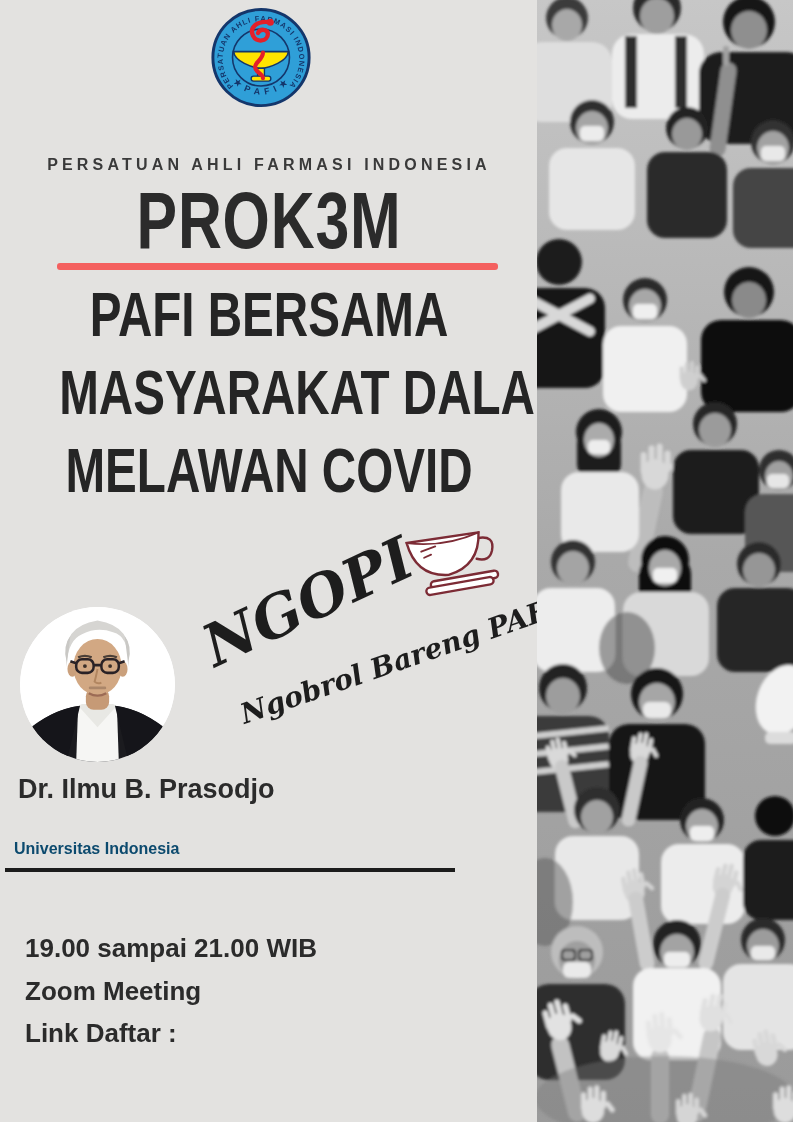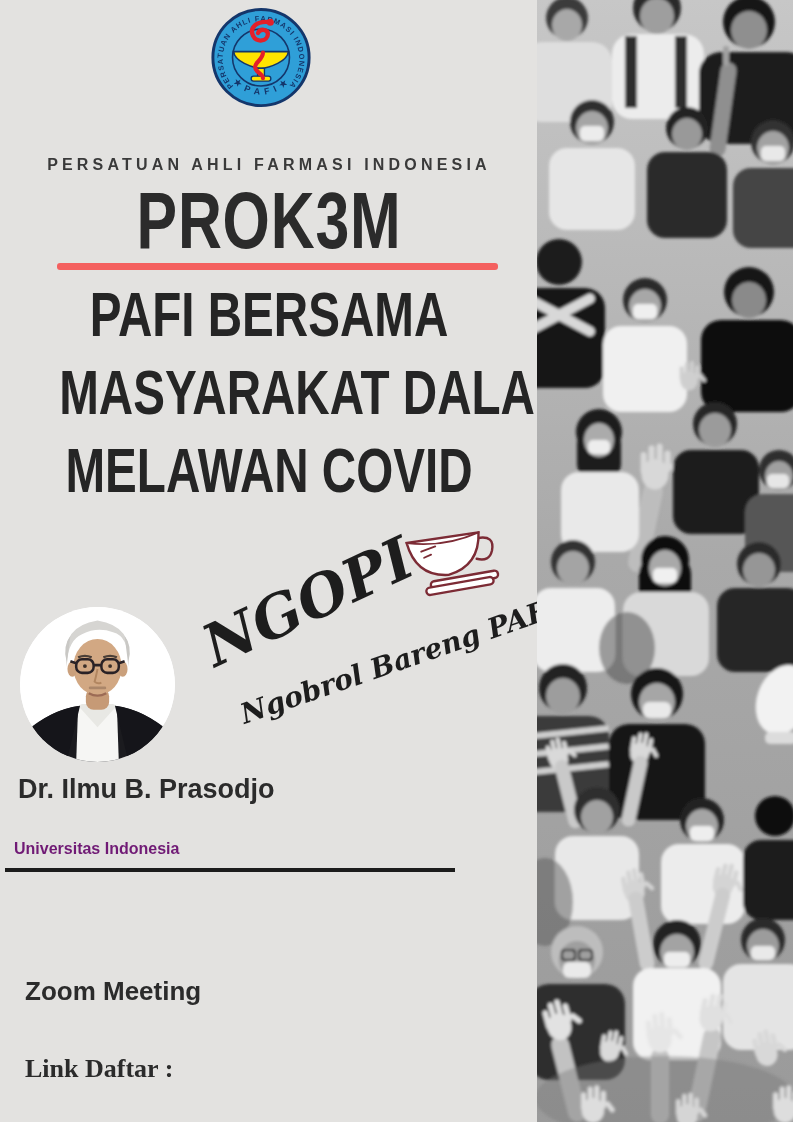--- a/index.html
+++ b/index.html
@@ -64,32 +64,32 @@
   .speaker-name {
     position:absolute; left:18px; top:774px; font-size:27px; font-weight:800;
     color:#2b2b2b; white-space:nowrap;
   }
   .speaker-affil1 {
     position:absolute; left:14px; top:815px; font-size:16px; font-weight:700;
     color:#2b2b2b; white-space:nowrap;
   }
   .speaker-affil2 {
     position:absolute; left:14px; top:840px; font-size:16px; font-weight:700;
-    color:#701a75; white-space:nowrap;
+    color:#0c4a6e; white-space:nowrap;
   }
   .section-divider {
     position:absolute; left:5px; top:868px; width:450px; height:4px;
     background:#1c1c1c;
   }
 
   
   .event-line { position:absolute; left:25px; font-size:26px; font-weight:800;
     color:#2b2b2b; white-space:nowrap; }
   .ev-date { top:891px; } .ev-time { top:933px; } .ev-platform { top:976px; }
-  .ev-linklabel { top:1054px;font-family:Liberation Serif, serif; } .ev-url { top:1060px; }
+  .ev-linklabel { top:1018px; } .ev-url { top:1060px; }
 
   
   .crowd-wrap { position:absolute; left:537px; top:0; width:256px; height:1122px; }
   .crowd-wrap svg { display:block; }
 </style>
 </head>
 <body>
 
 <div class="poster">
 
@@ -191,20 +191,21 @@
         <rect x="71" y="82" width="18" height="3" rx="1.5" fill="#8a6a54" opacity="0.55"></rect>
         <path d="M71,89 Q80,94 89,89" stroke="#9c6b55" stroke-width="2.4" fill="none"></path>
       </svg>
     </div>
 
     <div class="speaker-name">Dr. Ilmu B. Prasodjo</div>
     <div class="speaker-affil2">Universitas Indonesia</div>
 
     <div class="section-divider"></div>
 
+    <div class="event-line ev-time">19.00 sampai 21.00 WIB</div>
     <div class="event-line ev-platform">Zoom Meeting</div>
     <div class="event-line ev-linklabel">Link Daftar :</div>
   </div>
 
   <div class="crowd-wrap">
     <svg viewBox="0 0 256 1122" width="256" height="1122" preserveAspectRatio="none">
       <defs>
         <linearGradient id="bgG" x1="0" y1="0" x2="0" y2="1">
           <stop offset="0" stop-color="#c7c7c7"></stop>
           <stop offset="0.5" stop-color="#a9a9a9"></stop>

